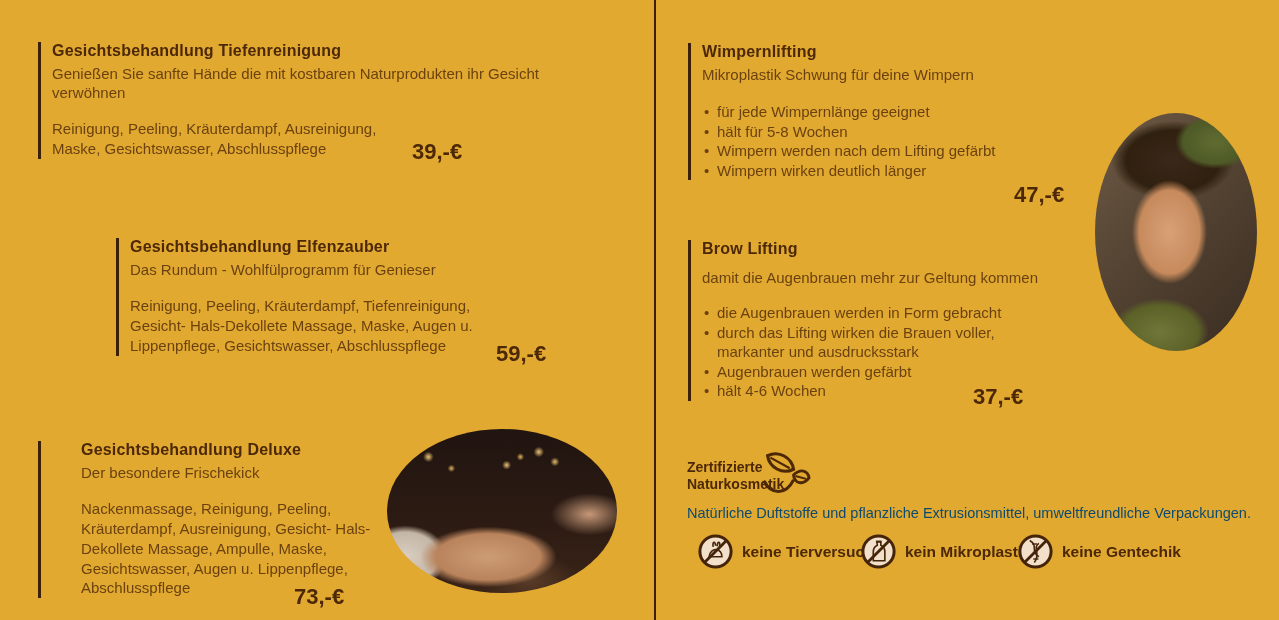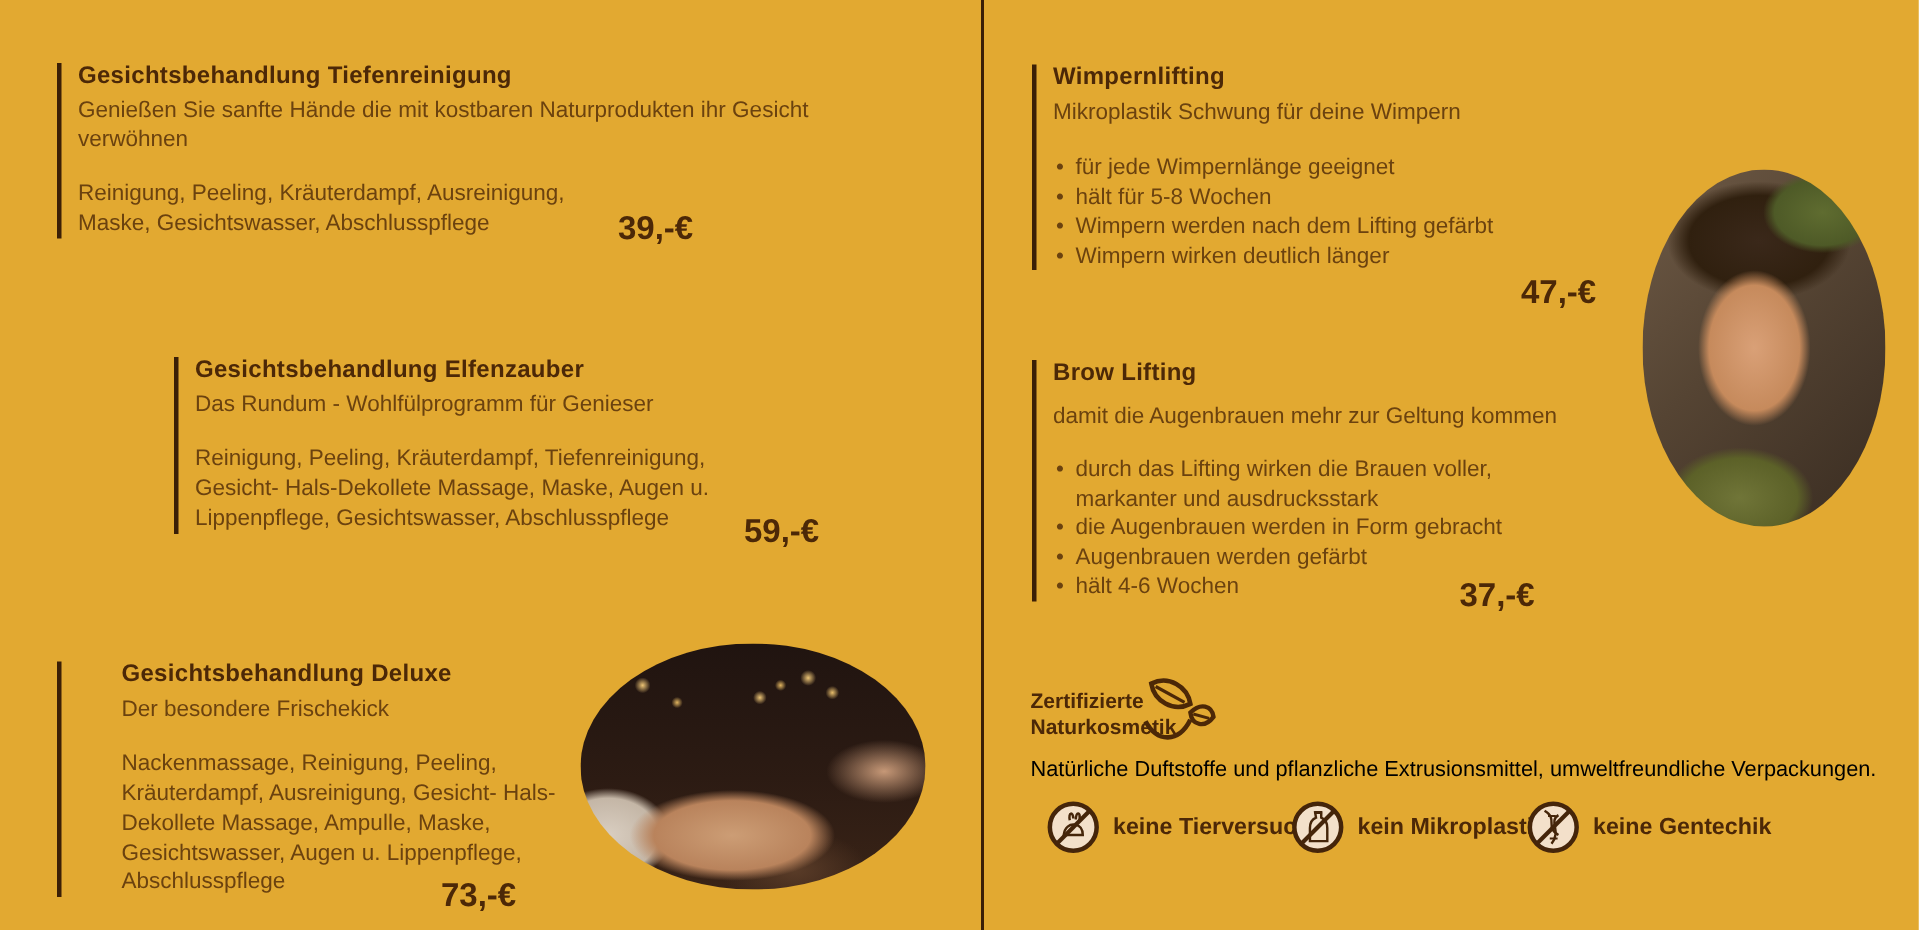--- a/index.html
+++ b/index.html
@@ -37,21 +37,21 @@
     left:1095px; top:113px; width:162px; height:238px;
     background:
       radial-gradient(ellipse 58px 40px at 74% 12%, #5f6c30 0%, #4e5a27 55%, rgba(78,90,39,0) 68%),
       radial-gradient(ellipse 70px 48px at 40% 92%, #707538 0%, #5c6128 55%, rgba(92,97,40,0) 70%),
       radial-gradient(ellipse 52px 72px at 46% 50%, #d9a077 0%, #c68a5c 58%, rgba(198,138,92,0) 72%),
       radial-gradient(ellipse 85px 55px at 48% 20%, #3a281a 0%, #30200f 55%, rgba(48,32,15,0) 72%),
       linear-gradient(135deg, #6e5a46 0%, #554433 45%, #392c21 100%);
   }
   .cert-label { position:absolute; left:687px; top:459px; font-size:14px; font-weight:bold; color:#4C2807; line-height:1.2; }
   .leaf-wrap { position:absolute; left:753px; top:449px; }
-  .cert-desc { position:absolute; left:687px; top:505px; font-size:14.5px; color:#000000; white-space:nowrap; }
+  .cert-desc { position:absolute; left:687px; top:505px; font-size:14.5px; color:#0c4a6e; white-space:nowrap; }
   .badge { position:absolute; top:533px; display:flex; align-items:center; gap:8px; }
   .badge span { font-size:15.5px; font-weight:bold; color:#4C2807; white-space:nowrap; }
 </style>
 </head>
 <body>
 
 <div class="canvas">
 
   <div class="divider"></div>
 
@@ -87,22 +87,22 @@
       <li>Wimpern werden nach dem Lifting gefärbt</li>
       <li>Wimpern wirken deutlich länger</li>
     </ul>
   </section>
   <div class="price" style="left:1014px; top:182px;">47,-€</div>
 
   <section class="svc" style="left:688px; top:240px; width:400px;">
     <h2>Brow Lifting</h2>
     <p class="sub" style="margin-top:10px;">damit die Augenbrauen mehr zur Geltung kommen</p>
     <ul class="bullets" style="margin-top:16px;">
+      <li>die Augenbrauen werden in Form gebracht</li>
       <li style="width:300px;">durch das Lifting wirken die Brauen voller, markanter und ausdrucksstark</li>
-      <li>die Augenbrauen werden in Form gebracht</li>
       <li>Augenbrauen werden gefärbt</li>
       <li>hält 4-6 Wochen</li>
     </ul>
   </section>
   <div class="price" style="left:973px; top:384px;">37,-€</div>
 
   <div class="oval photo-model"></div>
 
   <div class="cert-label">
     <div>Zertifizierte</div>

